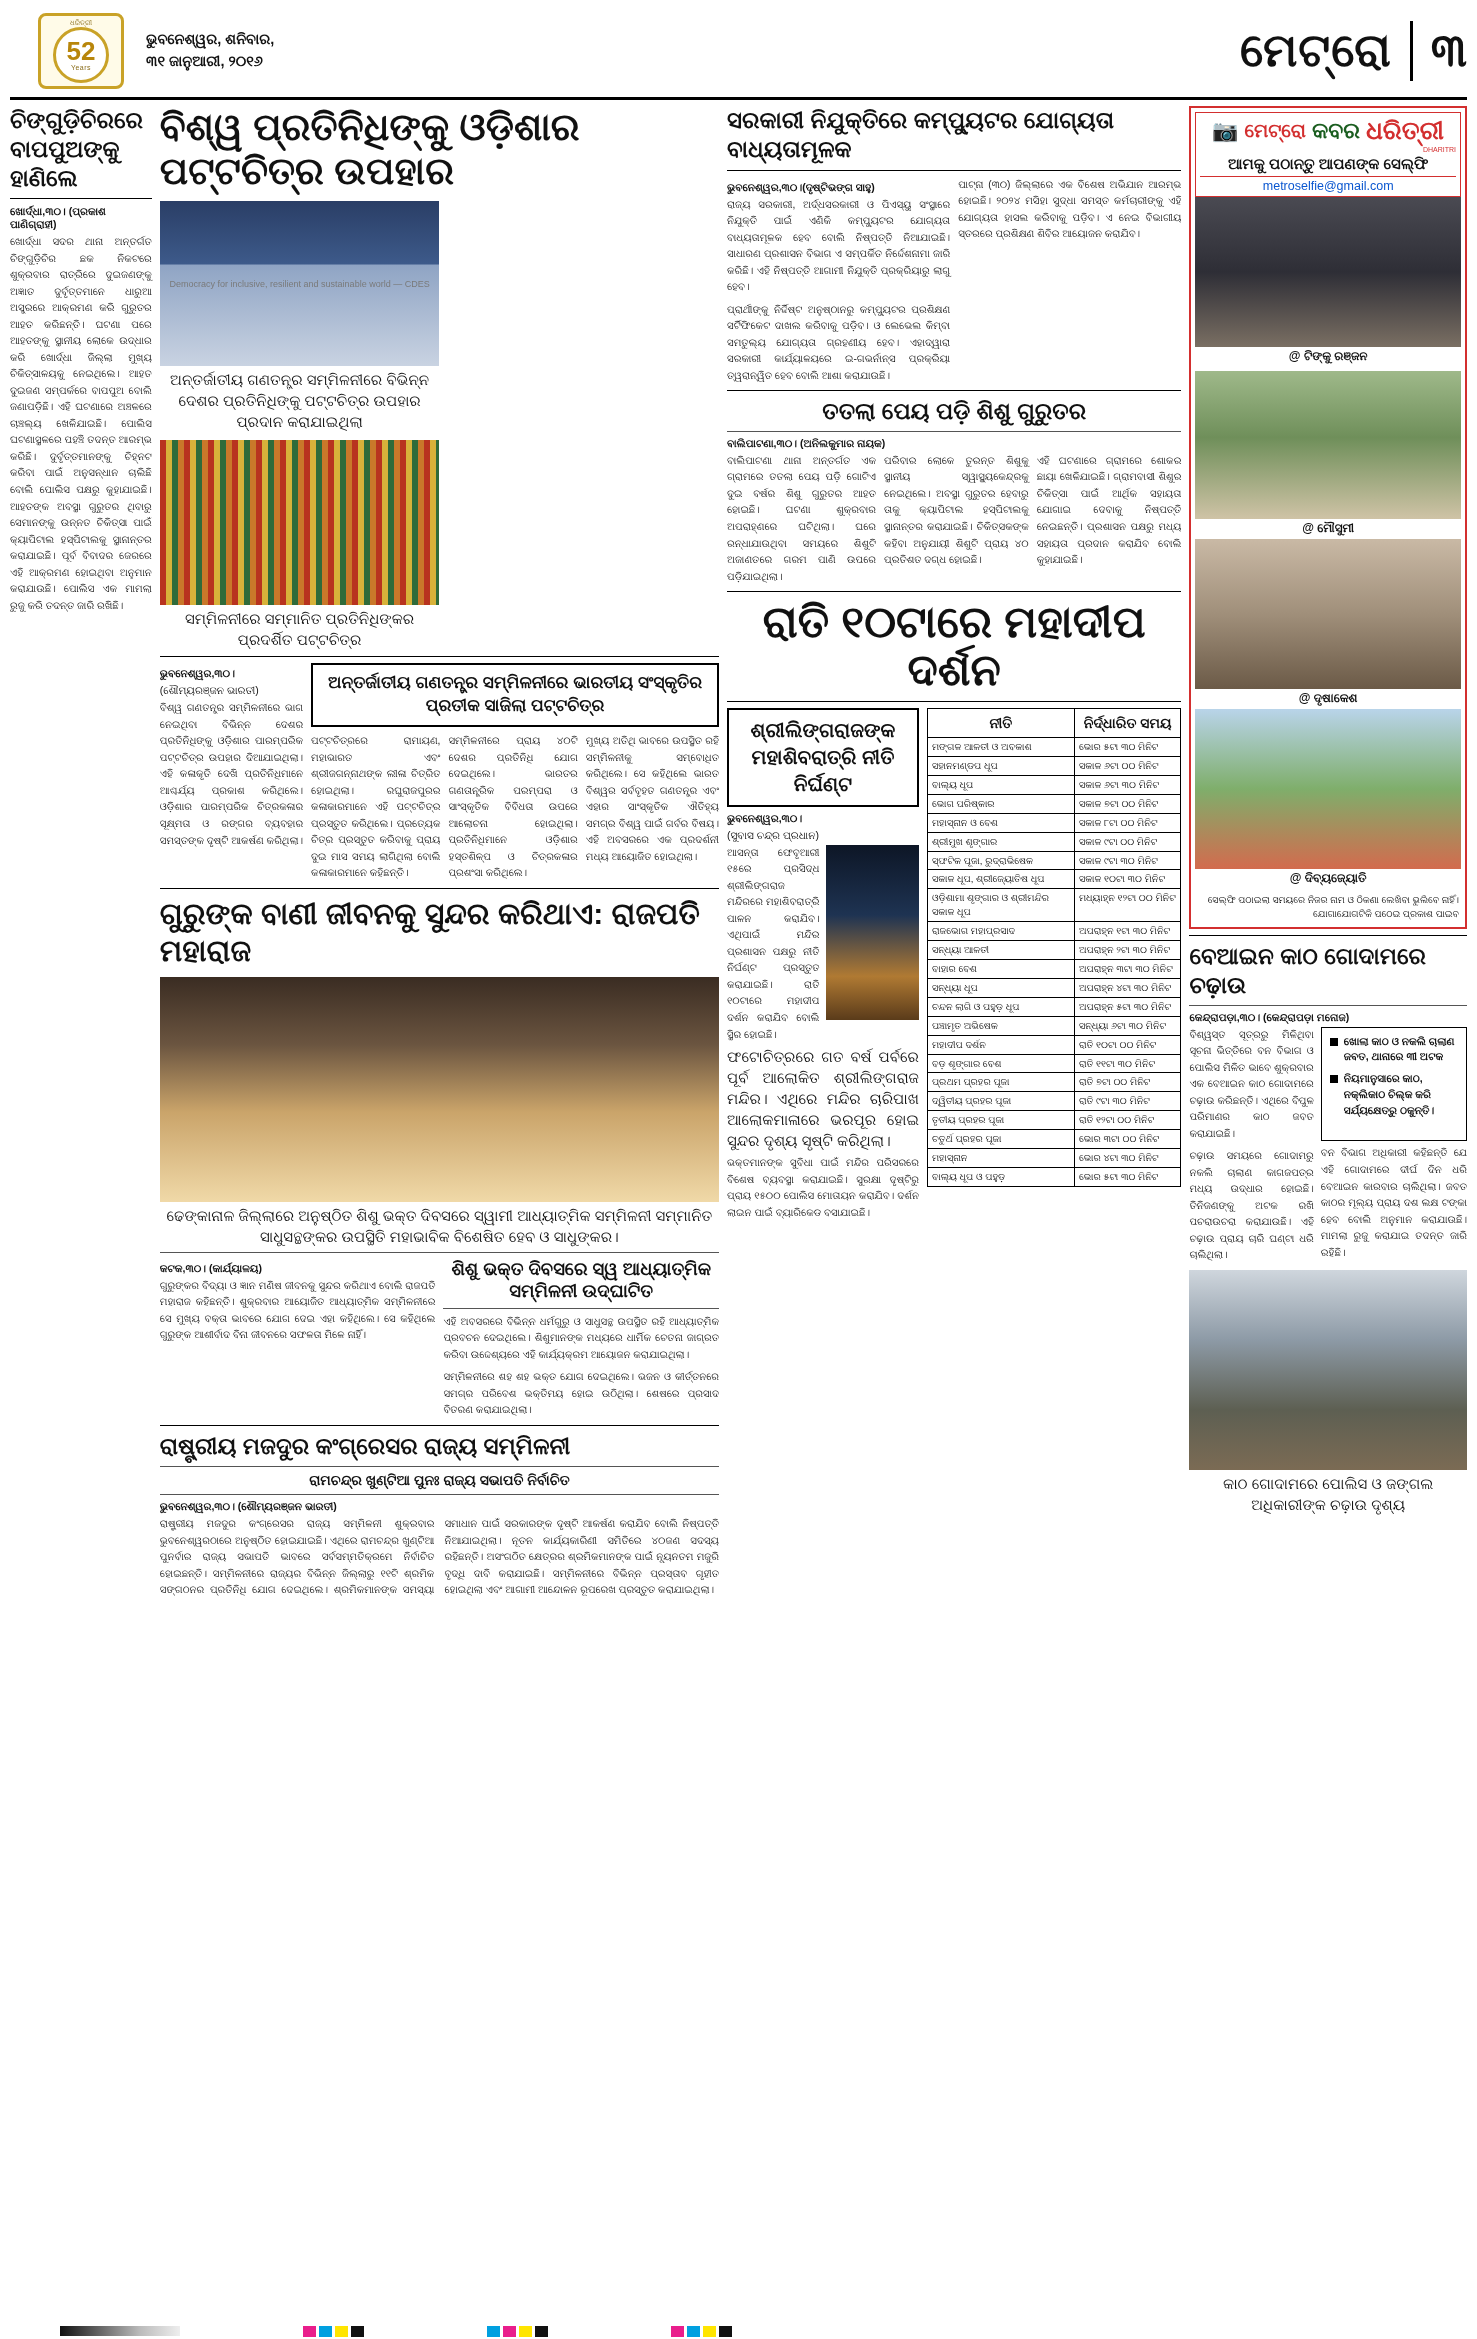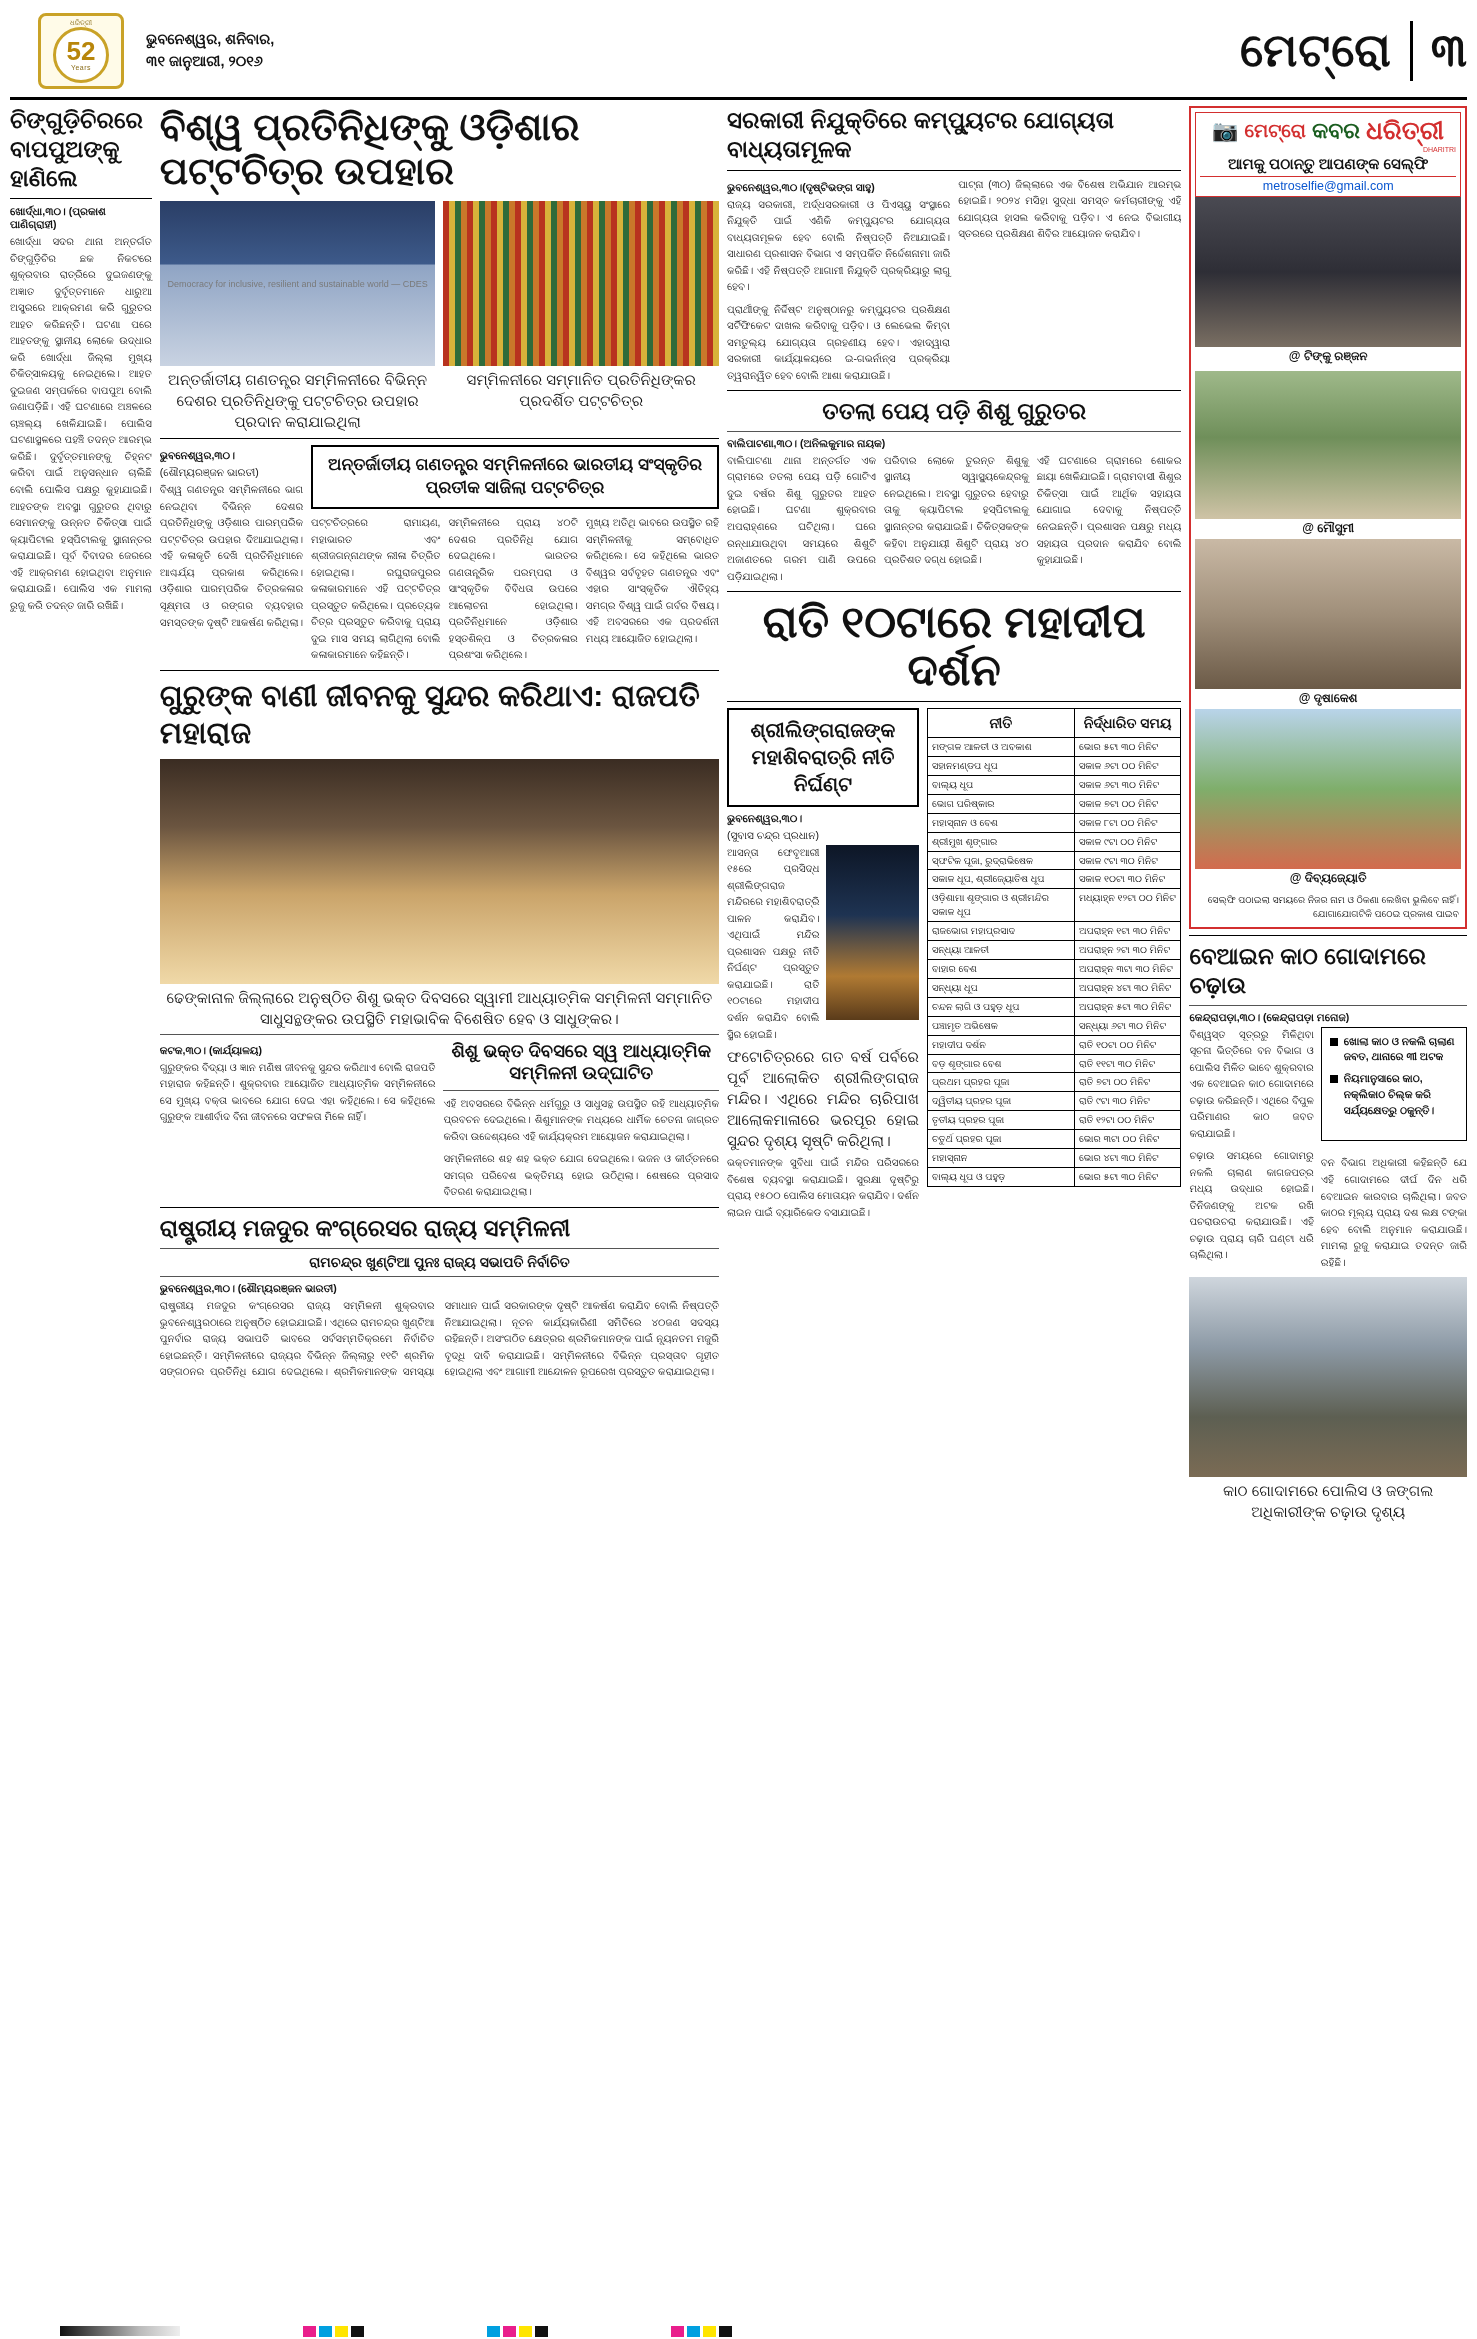--- a/index.html
+++ b/index.html
@@ -132,21 +132,21 @@
       <div class="hl-od h-md">ଚିଙ୍ଗୁଡ଼ିଚିରରେ ବାପପୁଅଙ୍କୁ ହାଣିଲେ</div>
       <div class="hr"></div>
       <div class="dateline">ଖୋର୍ଦ୍ଧା,୩୦। (ପ୍ରକାଶ ପାଣିଗ୍ରାହୀ)</div>
       <div class="body-od">ଖୋର୍ଦ୍ଧା ସଦର ଥାନା ଅନ୍ତର୍ଗତ ଚିଙ୍ଗୁଡ଼ିଚିର ଛକ ନିକଟରେ ଶୁକ୍ରବାର ରାତ୍ରିରେ ଦୁଇଜଣଙ୍କୁ ଅଜ୍ଞାତ ଦୁର୍ବୃତ୍ତମାନେ ଧାରୁଆ ଅସ୍ତ୍ରରେ ଆକ୍ରମଣ କରି ଗୁରୁତର ଆହତ କରିଛନ୍ତି। ଘଟଣା ପରେ ଆହତଙ୍କୁ ସ୍ଥାନୀୟ ଲୋକେ ଉଦ୍ଧାର କରି ଖୋର୍ଦ୍ଧା ଜିଲ୍ଲା ମୁଖ୍ୟ ଚିକିତ୍ସାଳୟକୁ ନେଇଥିଲେ। ଆହତ ଦୁଇଜଣ ସମ୍ପର୍କରେ ବାପପୁଅ ବୋଲି ଜଣାପଡ଼ିଛି। ଏହି ଘଟଣାରେ ଅଞ୍ଚଳରେ ଚାଞ୍ଚଲ୍ୟ ଖେଳିଯାଇଛି। ପୋଲିସ ଘଟଣାସ୍ଥଳରେ ପହଞ୍ଚି ତଦନ୍ତ ଆରମ୍ଭ କରିଛି। ଦୁର୍ବୃତ୍ତମାନଙ୍କୁ ଚିହ୍ନଟ କରିବା ପାଇଁ ଅନୁସନ୍ଧାନ ଚାଲିଛି ବୋଲି ପୋଲିସ ପକ୍ଷରୁ କୁହାଯାଇଛି। ଆହତଙ୍କ ଅବସ୍ଥା ଗୁରୁତର ଥିବାରୁ ସେମାନଙ୍କୁ ଉନ୍ନତ ଚିକିତ୍ସା ପାଇଁ କ୍ୟାପିଟାଲ ହସ୍ପିଟାଲକୁ ସ୍ଥାନାନ୍ତର କରାଯାଇଛି। ପୂର୍ବ ବିବାଦର ଜେରରେ ଏହି ଆକ୍ରମଣ ହୋଇଥିବା ଅନୁମାନ କରାଯାଉଛି। ପୋଲିସ ଏକ ମାମଲା ରୁଜୁ କରି ତଦନ୍ତ ଜାରି ରଖିଛି।</div>
     </div>
 
     <div class="col c-mid">
 
       <div class="hl-od h-xl" style="line-height:1.15;">ବିଶ୍ୱ ପ୍ରତିନିଧିଙ୍କୁ ଓଡ଼ିଶାର ପଟ୍ଟଚିତ୍ର ଉପହାର</div>
 
-      <div style="display:flex; gap:8px; margin-top:8px;">
+      <div style="display:flex; gap:8px; margin-top:8px;flex-direction:column;">
         <div style="width:50%;">
           <div class="photo ph-conf" style="height:165px;">
             <div class="lbl">Democracy for inclusive, resilient and sustainable world — CDES</div>
           </div>
           <div class="caption">ଅନ୍ତର୍ଜାତୀୟ ଗଣତନ୍ତ୍ର ସମ୍ମିଳନୀରେ ବିଭିନ୍ନ ଦେଶର ପ୍ରତିନିଧିଙ୍କୁ ପଟ୍ଟଚିତ୍ର ଉପହାର ପ୍ରଦାନ କରାଯାଇଥିଲା</div>
         </div>
         <div style="width:50%;">
           <div class="photo ph-pata" style="height:165px;"></div>
           <div class="caption">ସମ୍ମିଳନୀରେ ସମ୍ମାନିତ ପ୍ରତିନିଧିଙ୍କର ପ୍ରଦର୍ଶିତ ପଟ୍ଟଚିତ୍ର</div>
         </div>
@@ -401,21 +401,21 @@
           <div class="bullet-box">
             <div class="bl">
               <span class="sq"></span>
               <span>ଖୋଲା କାଠ ଓ ନକଲି ଚାଲାଣ ଜବତ, ଥାନାରେ ୩ୀ ଅଟକ</span>
             </div>
             <div class="bl" style="margin-bottom:16px;">
               <span class="sq"></span>
               <span>ନିୟମାନୁସାରେ କାଠ, ନକ୍‌ଲିକାଠ ଚିଲ୍‌କ କରି ସର୍ଯ୍ୟକ୍ଷେତ୍ରୁ ଠକୁନ୍ତି।</span>
             </div>
           </div>
-          <div class="body-od" style="margin-top:14px;">ବନ ବିଭାଗ ଅଧିକାରୀ କହିଛନ୍ତି ଯେ ଏହି ଗୋଦାମରେ ଦୀର୍ଘ ଦିନ ଧରି ବେଆଇନ କାରବାର ଚାଲିଥିଲା। ଜବତ କାଠର ମୂଲ୍ୟ ପ୍ରାୟ ଦଶ ଲକ୍ଷ ଟଙ୍କା ହେବ ବୋଲି ଅନୁମାନ କରାଯାଉଛି। ମାମଲା ରୁଜୁ କରାଯାଇ ତଦନ୍ତ ଜାରି ରହିଛି।</div>
+          <div class="body-od" style="margin-top:4px;">ବନ ବିଭାଗ ଅଧିକାରୀ କହିଛନ୍ତି ଯେ ଏହି ଗୋଦାମରେ ଦୀର୍ଘ ଦିନ ଧରି ବେଆଇନ କାରବାର ଚାଲିଥିଲା। ଜବତ କାଠର ମୂଲ୍ୟ ପ୍ରାୟ ଦଶ ଲକ୍ଷ ଟଙ୍କା ହେବ ବୋଲି ଅନୁମାନ କରାଯାଉଛି। ମାମଲା ରୁଜୁ କରାଯାଇ ତଦନ୍ତ ଜାରି ରହିଛି।</div>
         </div>
       </div>
 
       <div class="photo ph-crowd" style="height:200px; margin-top:6px;"></div>
       <div class="caption">କାଠ ଗୋଦାମରେ ପୋଲିସ ଓ ଜଙ୍ଗଲ ଅଧିକାରୀଙ୍କ ଚଢ଼ାଉ ଦୃଶ୍ୟ</div>
     </div>
 
   </div>
 
   <div class="footer-bar">

